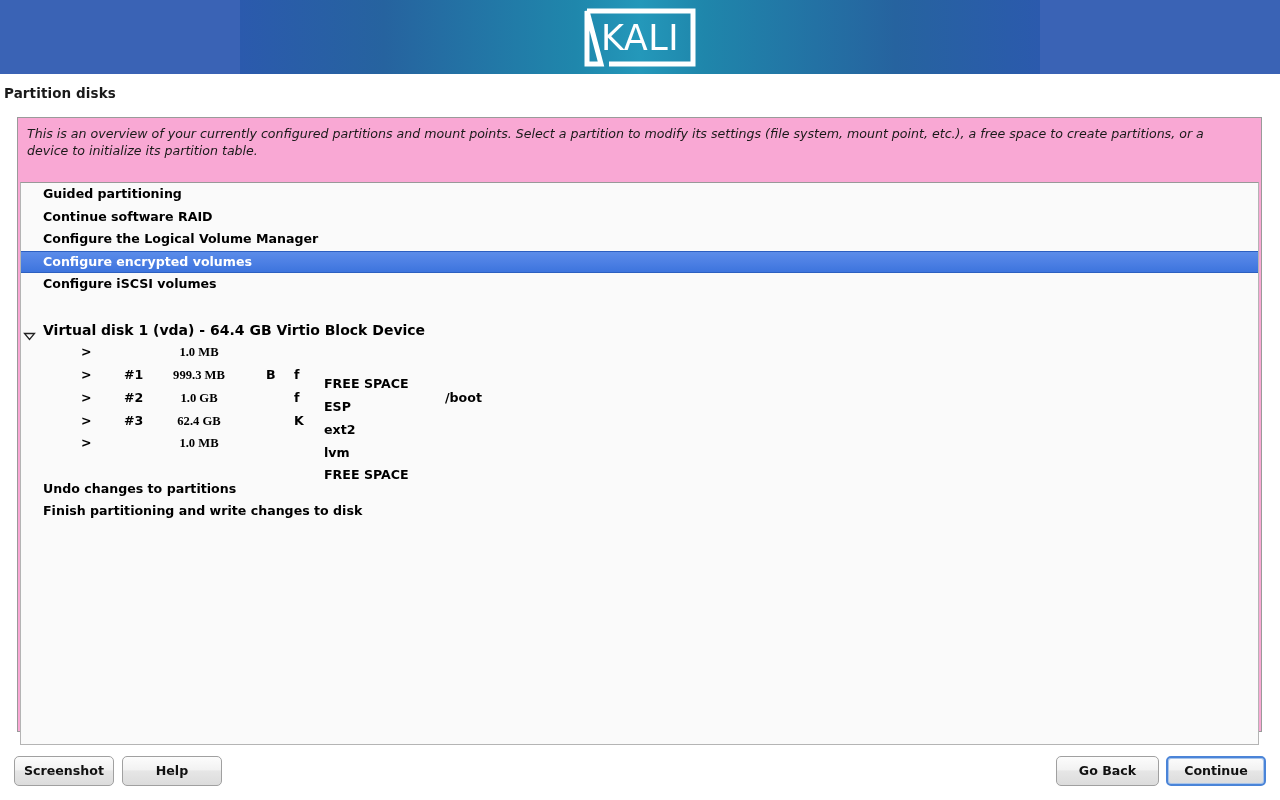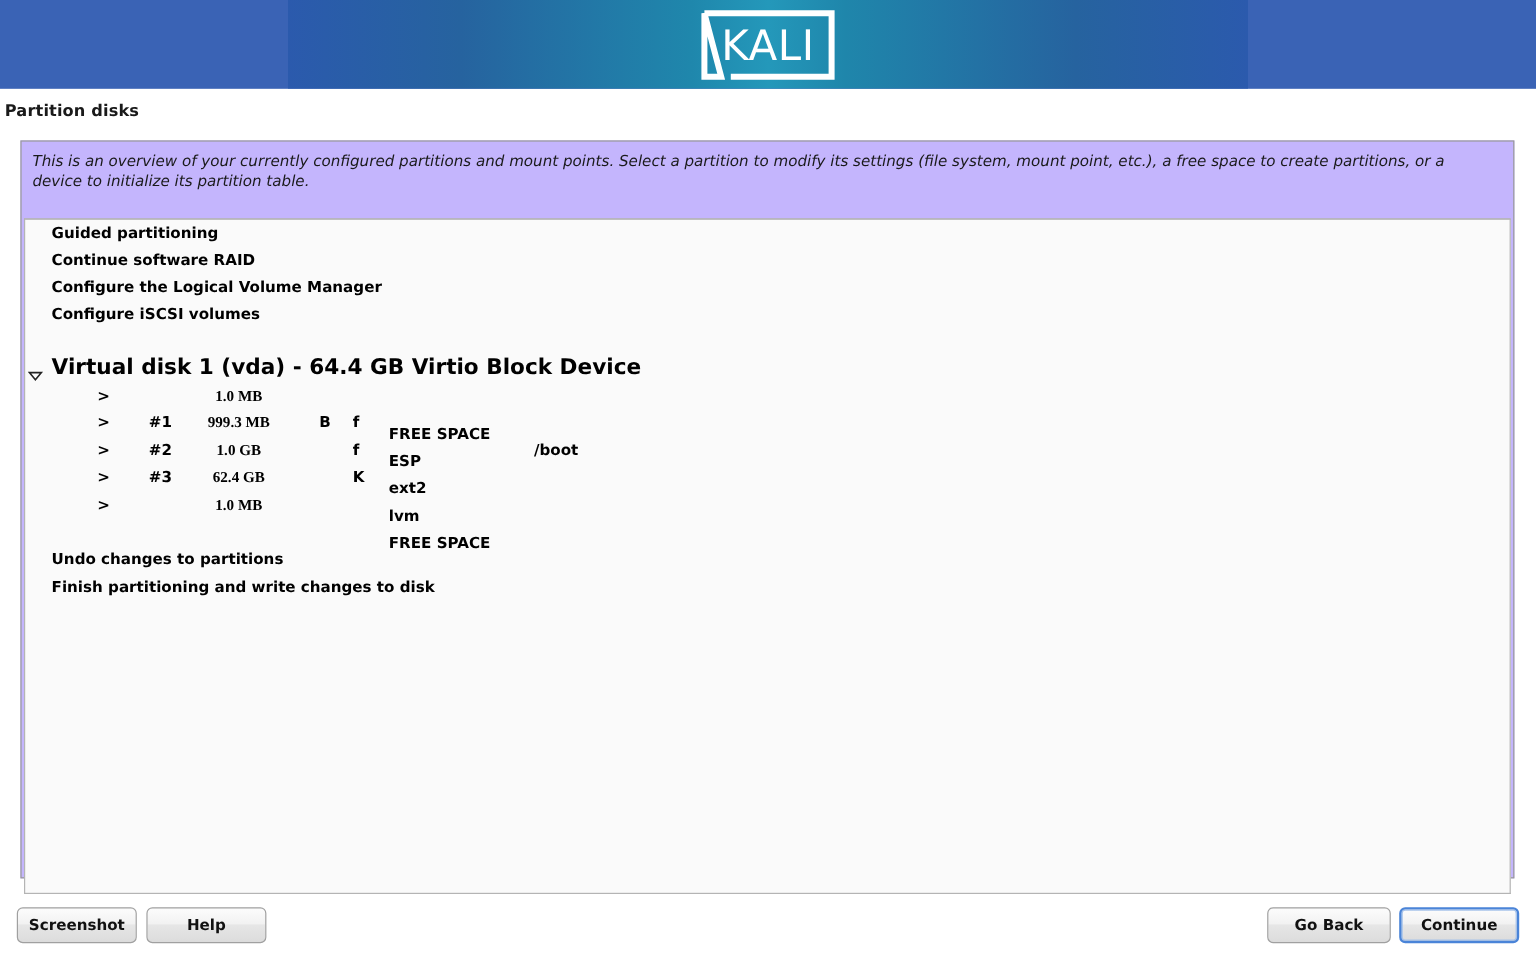--- a/index.html
+++ b/index.html
@@ -56,21 +56,21 @@
     color: #1a1a1a;
     letter-spacing: 0.1px;
   }
 
   
   .panel {
     position: absolute;
     left: 17px; top: 117px;
     width: 1245px; height: 615px;
     border: 1px solid #9a9a9a;
-    background: #c4b5fd;
+    background: #f9a8d4;
     box-sizing: border-box;
   }
 
   .description {
     position: absolute;
     left: 9px; top: 7px;
     width: 1215px;
     font-size: 12.6px;
     font-style: italic;
     color: #1a1a1a;
@@ -109,21 +109,21 @@
     line-height: 20.6px;
   }
 
   .spacer-row { height: 22.6px; }
 
   
   .disk-header {
     position: relative;
     height: 22.6px;
     line-height: 22.6px;
-    font-size: 18px;
+    font-size: 14px;
     font-weight: bold;
     color: #000000;
     padding-left: 22px;
     white-space: nowrap;
   }
   .expander {
     position: absolute;
     left: 2px; top: 6px;
     width: 13px; height: 10px;
   }
@@ -199,20 +199,23 @@
 
       <div class="row menu">
         <span>Guided partitioning</span>
       </div>
       <div class="row menu">
         <span>Continue software RAID</span>
       </div>
       <div class="row menu">
         <span>Configure the Logical Volume Manager</span>
       </div>
+      <div class="row menu selected">
+        <span>Configure encrypted volumes</span>
+      </div>
       <div class="row menu">
         <span>Configure iSCSI volumes</span>
       </div>
 
       <div class="spacer-row"></div>
 
       <div class="disk-header">
         <span class="expander">
           <svg width="13" height="10" viewBox="0 0 13 10" xmlns="http://www.w3.org/2000/svg">
             <path d="M1.5 2.5 L11.5 2.5 L6.5 8.5 Z" fill="none" stroke="#222222" stroke-width="1.3"></path>

